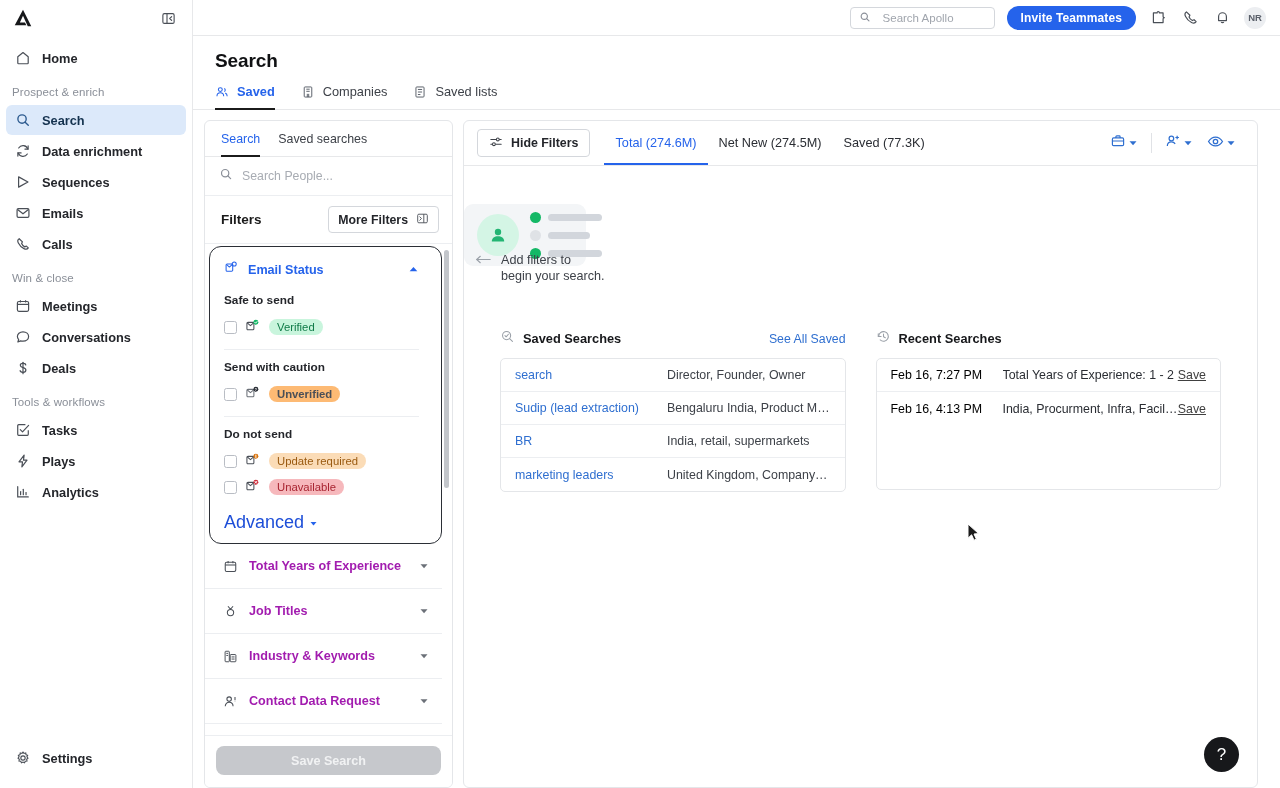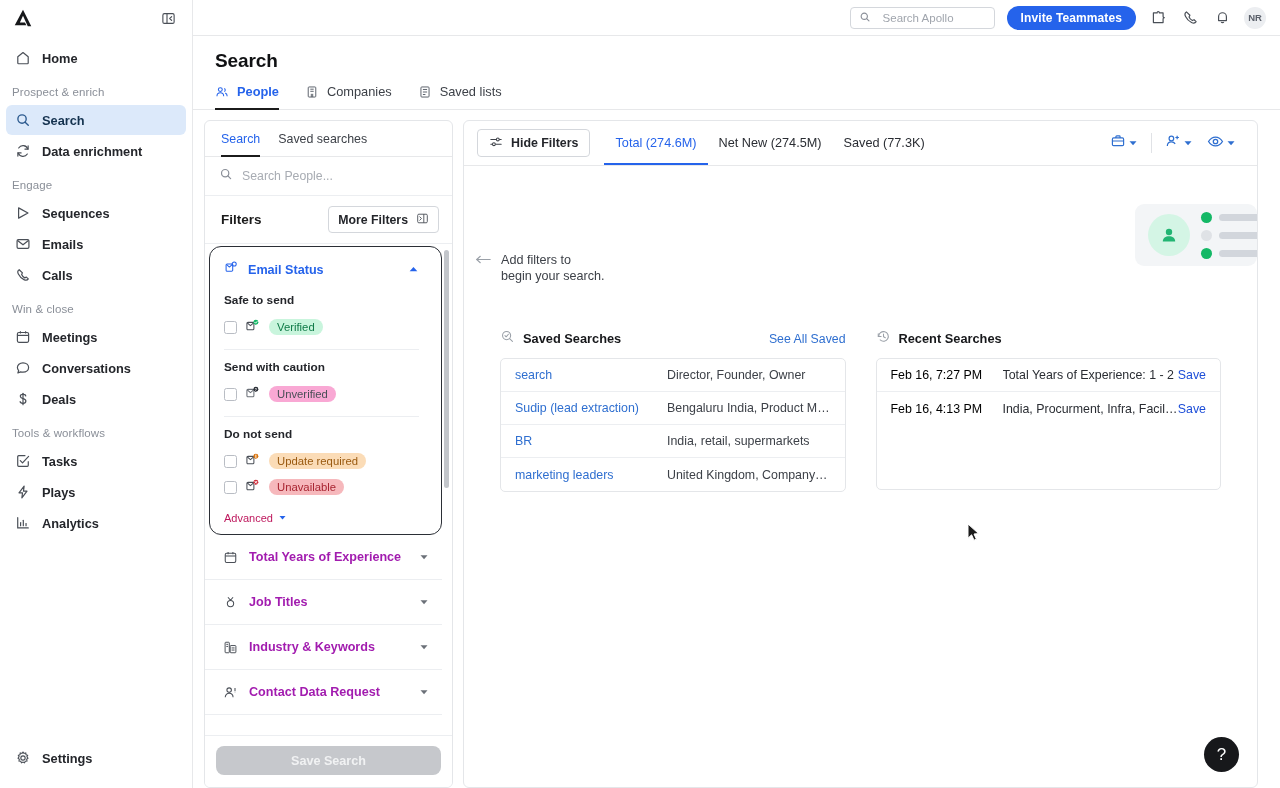--- a/index.html
+++ b/index.html
@@ -144,26 +144,26 @@
   .fc-group-label { font-size: 11.8px; font-weight: 700; color: #24262b; margin: 3px 0 7px 0; }
   .fc-opt { display: flex; align-items: center; gap: 8px; height: 26px; cursor: pointer; }
   .cbx {
     width: 13px; height: 13px; border: 1px solid #b9bdc4; border-radius: 2.5px;
     background: #fff; flex: 0 0 13px;
   }
   .badge {
     font-size: 11.3px; padding: 2px 8px; border-radius: 10px; white-space: nowrap;
   }
   .bdg-green { background: #c9f5dd; color: #0f7a47; }
-  .bdg-grey  { background: #f9a8d4; color: #4a4f57; }
+  .bdg-grey  { background: #fdba74; color: #4a4f57; font-weight: bold; }
   .bdg-orange{ background: #fbdcb7; color: #9a5a10; }
   .bdg-red   { background: #f6b8bc; color: #a82431; }
   .fc-divider { height: 1px; background: #eceef1; margin: 9px 0 10px 0; }
   .advanced-link {
-    font-size: 11px; color: #be185d; cursor: pointer;
+    font-size: 18px; color: #1d4ed8; cursor: pointer;
     display: flex; align-items: center; gap: 5px; padding: 12px 14px 0 14px;
   }
 
   .filter-row {
     display: flex; align-items: center; gap: 11px;
     padding: 13px 13px 13px 18px; border-bottom: 1px solid #eceef1;
     cursor: pointer; margin-right: 10px;
   }
   .filter-row .fr-label { flex: 1; font-size: 12.6px; font-weight: 600; color: #a21caf; line-height: 1.18; }
   .filter-row .fr-ic { color: #4a4f57; display:flex; }
@@ -198,21 +198,21 @@
     font-size: 12.7px; color: #2a2d33; cursor: pointer; padding: 14px 11px 13px 11px;
     border-bottom: 2px solid transparent; margin-bottom: -1px;
   }
   .res-tab.active { color: #2563eb; border-bottom-color: #2563eb; }
   .res-toolbar-right { margin-left: auto; display: flex; align-items: center; gap: 0; }
   .tb-group { display: flex; align-items: center; gap: 2px; padding: 0 7px; cursor: pointer; color: #2f6fd0; }
   .tb-sep { width: 1px; height: 20px; background: #e0e2e6; margin: 0 6px; }
 
   .res-body { flex: 1; overflow: hidden; position: relative; padding-top: 8px; }
 
-  .empty-state { display: flex; align-items: center; justify-content: flex-end; padding-top: 30px; position: relative; }
+  .empty-state { display: flex; align-items: center; justify-content: flex-start; padding-top: 30px; position: relative; }
   .arrow-hint {
     position: absolute; left: 10px; top: 78px; display: flex; align-items: flex-start; gap: 9px;
   }
   .arrow-hint .txt { font-size: 12.6px; color: #3d4148; line-height: 1.28; }
   .es-center { text-align: center; }
   .es-illus {
     width: 122px; height: 62px; border-radius: 9px; background: #f3f5f7;
     display: flex; align-items: center; gap: 11px; padding: 0 13px; margin: 0 auto 18px auto;
   }
   .es-avatar {
@@ -238,21 +238,21 @@
   .panel-box.tall { min-height: 132px; }
   .prow {
     display: flex; align-items: center; height: 33px; padding: 0 14px;
     border-bottom: 1px solid #eceef1; font-size: 12.4px; cursor: pointer;
   }
   .prow:last-child { border-bottom: none; }
   .prow .p-name { color: #2f6fd0; flex: 0 0 auto; width: 152px; overflow: hidden; text-overflow: ellipsis; white-space: nowrap; }
   .prow .p-desc { color: #3d4148; flex: 1; overflow: hidden; text-overflow: ellipsis; white-space: nowrap; }
   .rrow .r-date { color: #000000; flex: 0 0 auto; width: 112px; }
   .rrow .r-desc { color: #2a2d33; flex: 1; overflow: hidden; text-overflow: ellipsis; white-space: nowrap; }
-  .rrow .r-save { color: #1d4ed8; margin-left: 0; cursor: pointer; }
+  .rrow .r-save { color: #404040; margin-left: 0; cursor: pointer; text-decoration: underline; }
 
   .help-btn {
     position: absolute; right: 18px; bottom: 15px; width: 35px; height: 35px;
     border-radius: 50%; background: #17181b; color: #fff;
     display: flex; align-items: center; justify-content: center;
     font-size: 17px; cursor: pointer; z-index: 20; border: none; font-family: inherit;
   }
   .cursor-ptr { position: absolute; left: 503px; top: 357px; z-index: 40; pointer-events: none; }
 </style>
 </head>
@@ -301,21 +301,20 @@
           <svg width="16" height="16" viewBox="0 0 20 20" fill="none" stroke="#4a4f57" stroke-width="1.5" stroke-linecap="round">
             <path d="M16 7.4 A6.4 6.4 0 0 0 4.6 6.2"></path>
               <path d="M4 12.6 A6.4 6.4 0 0 0 15.4 13.8"></path>
             <path d="M16.4 3.6 V7.6 H12.4"></path>
               <path d="M3.6 16.4 V12.4 H7.6"></path>
           </svg>
         </span>
         <span>Data enrichment</span>
       </div>
 
-      <div class="sb-group-label">Engage</div>
       <div class="sb-item">
         <span class="sb-icon">
           <svg width="16" height="16" viewBox="0 0 20 20" fill="none" stroke="#4a4f57" stroke-width="1.5" stroke-linejoin="round">
             <path d="M4.5 3.6 L16.2 10 L4.5 16.4 Z"></path>
           </svg>
         </span>
         <span>Sequences</span>
       </div>
       <div class="sb-item">
         <span class="sb-icon">
@@ -446,21 +445,21 @@
       <div class="page-tabs">
         <div class="page-tab active">
           <span class="ic">
             <svg width="14" height="14" viewBox="0 0 20 20" fill="none" stroke="currentColor" stroke-width="1.5" stroke-linejoin="round">
               <circle cx="7.6" cy="6.6" r="2.8"></circle>
                 <path d="M2.8 16 C2.8 12.8 4.9 11.2 7.6 11.2 C10.3 11.2 12.4 12.8 12.4 16"></path>
               <path d="M13.2 5 A2.4 2.4 0 0 1 13.2 9.4"></path>
                 <path d="M14.6 11.6 C16.4 12.1 17.4 13.6 17.4 16"></path>
             </svg>
           </span>
-          <span>People</span>
+          <span>Saved</span>
         </div>
         <div class="page-tab">
           <span class="ic">
             <svg width="14" height="14" viewBox="0 0 20 20" fill="none" stroke="currentColor" stroke-width="1.4" stroke-linejoin="round">
               <rect x="4.6" y="2.8" width="10.8" height="14.4" rx="1.2"></rect>
               <line x1="7.6" y1="6" x2="12.4" y2="6"></line>
                 <line x1="7.6" y1="9" x2="12.4" y2="9"></line>
                 <line x1="9" y1="17.2" x2="9" y2="12.6"></line>
                 <line x1="11" y1="17.2" x2="11" y2="12.6"></line>
             </svg>

